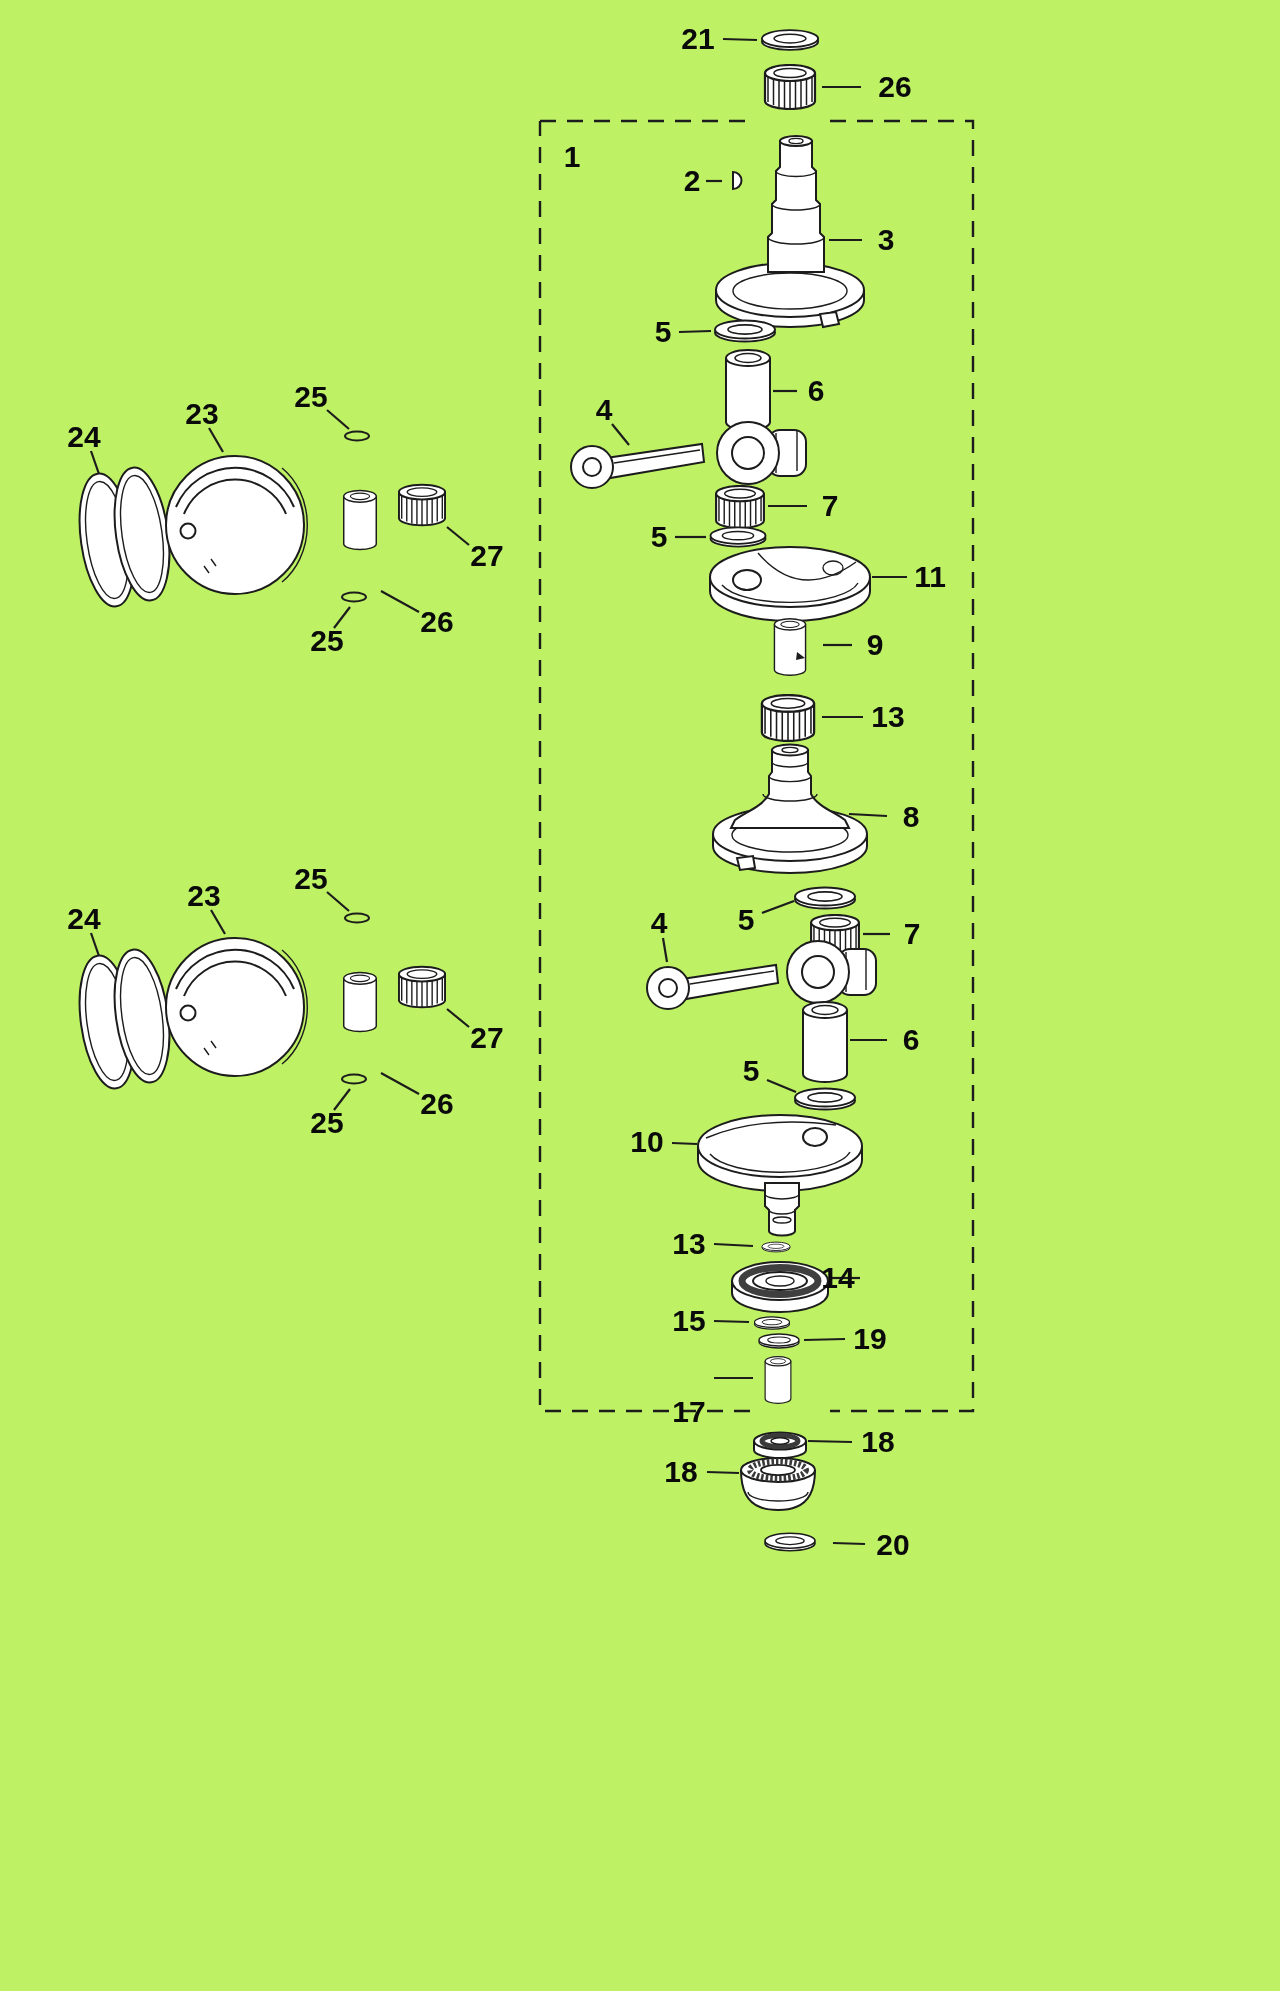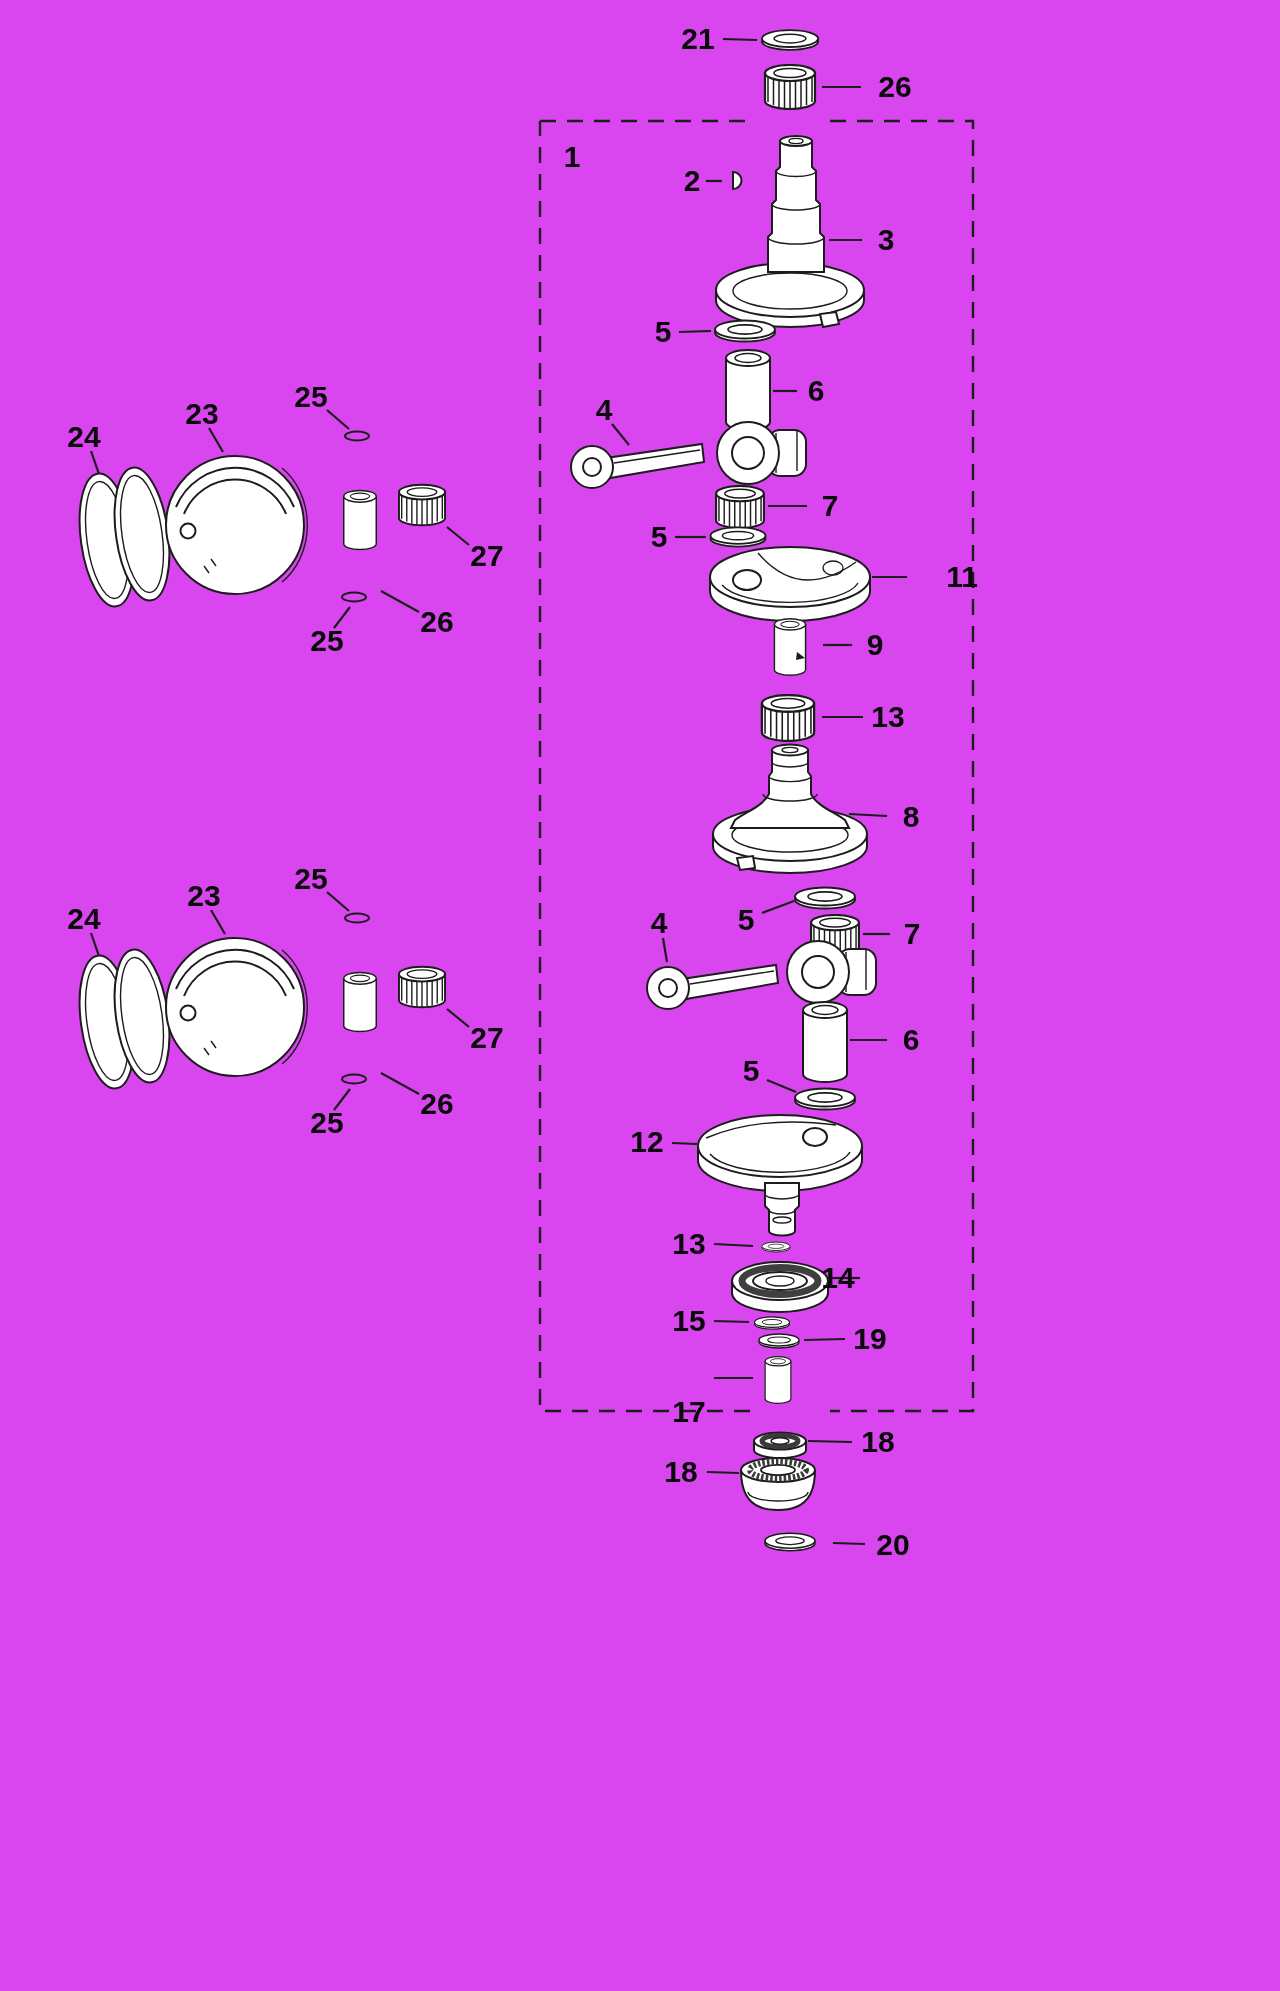--- a/index.html
+++ b/index.html
@@ -1,18 +1,18 @@
 <!DOCTYPE html>
 <html><head>
 <meta charset="utf-8">
 <style>
   html, body { margin:0; padding:0; background:#ffffff; }
   body { width:1280px; height:1991px; overflow:hidden;
          font-family:"Liberation Sans", sans-serif; }
-  .stage { position:relative; width:1280px; height:1991px; background:#d946ef; }
+  .stage { position:relative; width:1280px; height:1991px; background:#bef264; }
   .stage svg { position:absolute; left:0; top:0; }
   
   .s    { fill:#ffffff; stroke:#1c1c1c; stroke-width:2; }
   .l    { fill:none;    stroke:#1c1c1c; stroke-width:2; }
   .thin { stroke-width:1.4; }
   .leader line { stroke:#1c1c1c; stroke-width:2.2; }
   .dash { fill:none; stroke:#1c1c1c; stroke-width:2.4; stroke-dasharray:16 11; }
   
   .co { position:absolute; transform:translate(-50%,-50%);
         font:700 30px "Liberation Sans", sans-serif; color:#0a0a0a;
@@ -301,30 +301,30 @@
   <div class="co" style="left:698px; top:39px">21</div>
   <div class="co" style="left:895px; top:87px">26</div>
   <div class="co" style="left:572px; top:157px">1</div>
   <div class="co" style="left:692px; top:181px">2</div>
   <div class="co" style="left:886px; top:240px">3</div>
   <div class="co" style="left:663px; top:332px">5</div>
   <div class="co" style="left:816px; top:391px">6</div>
   <div class="co" style="left:604px; top:410px">4</div>
   <div class="co" style="left:830px; top:506px">7</div>
   <div class="co" style="left:659px; top:537px">5</div>
-  <div class="co" style="left:962px; top:577px">11</div>
+  <div class="co" style="left:930px; top:577px">11</div>
   <div class="co" style="left:875px; top:645px">9</div>
   <div class="co" style="left:888px; top:717px">13</div>
   <div class="co" style="left:911px; top:817px">8</div>
   <div class="co" style="left:746px; top:920px">5</div>
   <div class="co" style="left:659px; top:923px">4</div>
   <div class="co" style="left:912px; top:934px">7</div>
   <div class="co" style="left:911px; top:1040px">6</div>
   <div class="co" style="left:751px; top:1071px">5</div>
-  <div class="co" style="left:647px; top:1142px">12</div>
+  <div class="co" style="left:647px; top:1142px">10</div>
   <div class="co" style="left:689px; top:1244px">13</div>
   <div class="co" style="left:838px; top:1278px">14</div>
   <div class="co" style="left:689px; top:1321px">15</div>
   <div class="co" style="left:870px; top:1339px">19</div>
   <div class="co" style="left:689px; top:1412px">17</div>
   <div class="co" style="left:878px; top:1442px">18</div>
   <div class="co" style="left:681px; top:1472px">18</div>
   <div class="co" style="left:893px; top:1545px">20</div>
 
   <div class="co" style="left:311px; top:397px">25</div>

